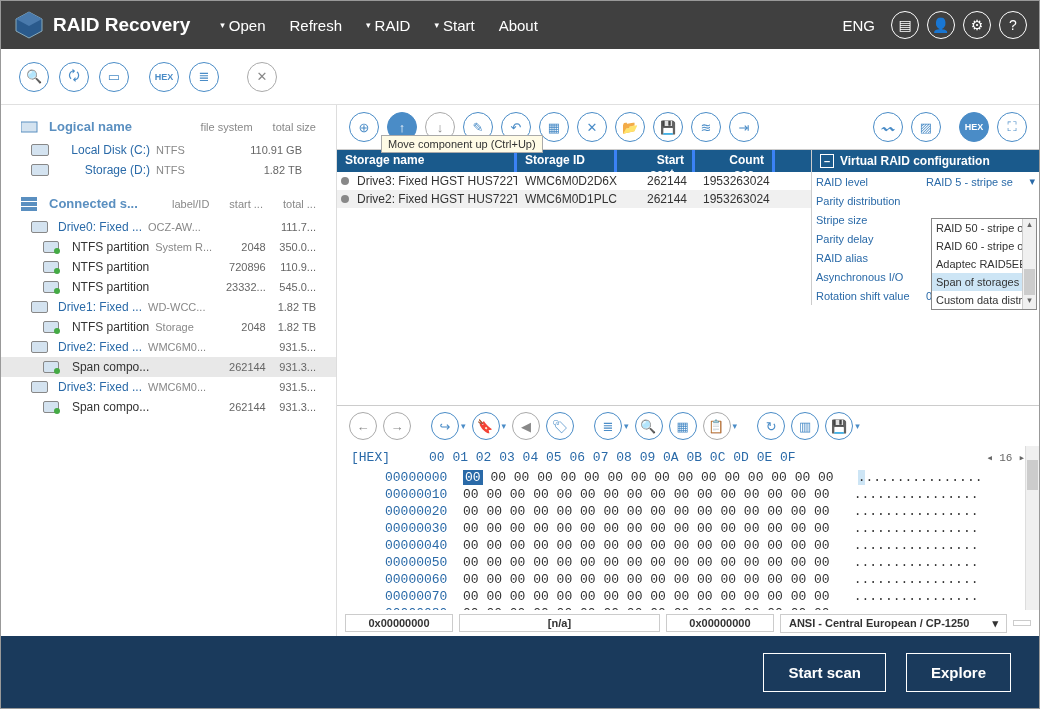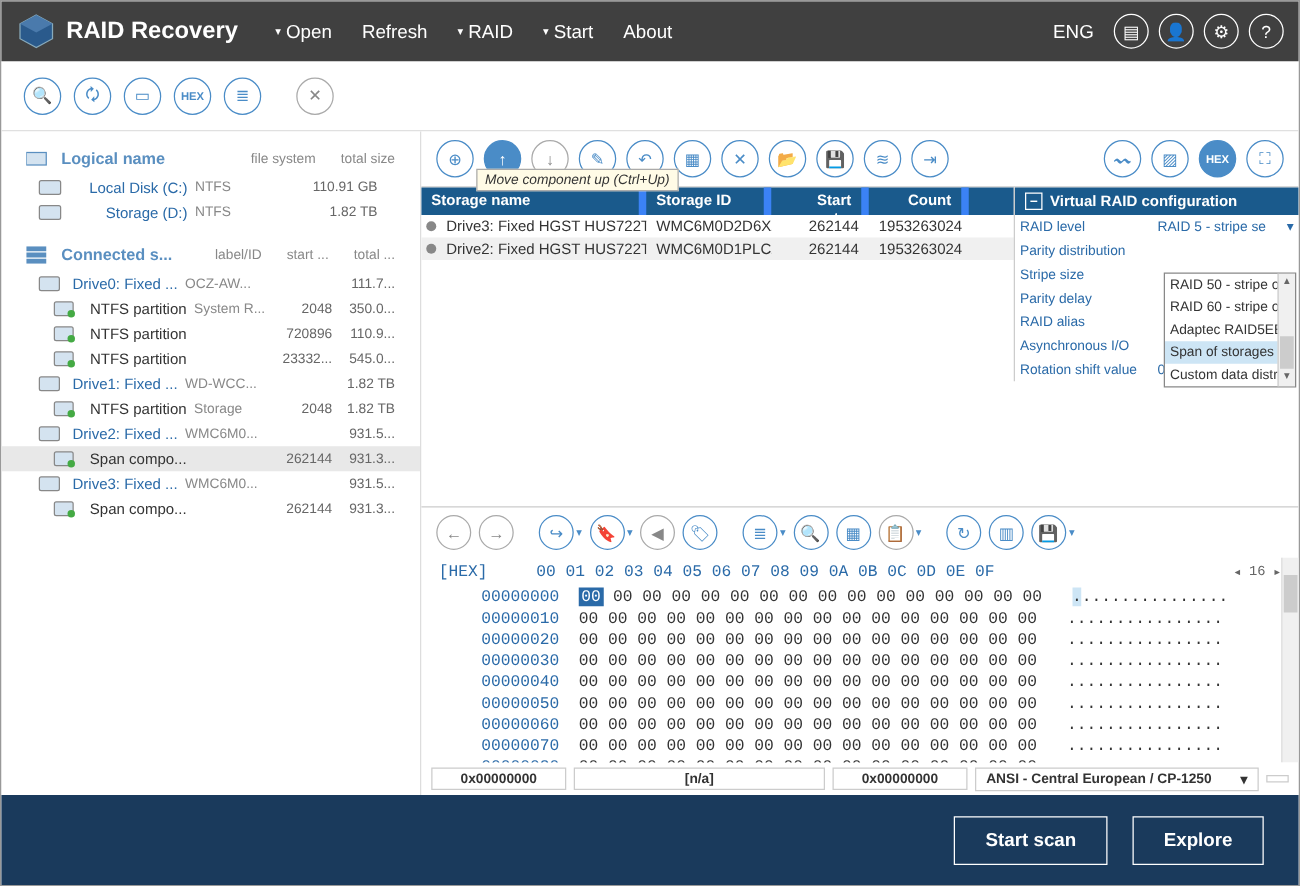--- a/index.html
+++ b/index.html
@@ -12,47 +12,47 @@
 .topbar .menu .tri { font-size: 9px; }
 .topbar .spacer { flex: 1; }
 .topbar .lang { font-size: 15px; margin-right: 16px; cursor: pointer; }
 .topbar .ricons { display: flex; gap: 8px; }
 .topbar .ricons .ic { width: 28px; height: 28px; border: 1.5px solid #fff; border-radius: 50%; display: flex; align-items: center; justify-content: center; cursor: pointer; font-size: 14px; }
 
 .toolbar1 { height: 56px; display: flex; align-items: center; gap: 10px; padding: 0 18px; border-bottom: 1px solid #e0e0e0; }
 .tbtn { width: 30px; height: 30px; border: 1.5px solid #4a8cc7; border-radius: 50%; display: flex; align-items: center; justify-content: center; color: #4a8cc7; cursor: pointer; font-size: 13px; background: #fff; }
 .tbtn.filled { background: #4a8cc7; color: #fff; }
 .tbtn.gray { border-color: #aaa; color: #888; }
-.tbtn.hex { font-size: 9px; font-weight: bold; }
+.tbtn.hex { font-size: 9px; font-weight: bold; margin-left: 10px; }
 
 .main { flex: 1; display: flex; overflow: hidden; }
 .sidebar { width: 336px; border-right: 1px solid #ddd; overflow-y: auto; padding-top: 8px; }
 .sb-section { margin-bottom: 10px; }
 .sb-header { display: flex; align-items: center; padding: 6px 20px; font-size: 13px; color: #5a8fc0; font-weight: 600; gap: 10px; }
 .sb-header .cols { margin-left: auto; display: flex; gap: 20px; font-size: 11px; color: #888; font-weight: normal; }
 .sb-row { display: flex; align-items: center; padding: 3px 20px 3px 30px; font-size: 12px; gap: 6px; cursor: pointer; }
 .sb-row.selected { background: #e8e8e8; }
 .sb-row .diskico { width: 18px; height: 12px; background: #d4e3f0; border: 1px solid #888; border-radius: 2px; position: relative; }
 .sb-row .diskico.green::after { content: ''; position: absolute; right: -2px; bottom: -2px; width: 6px; height: 6px; background: #4a4; border-radius: 50%; }
 .sb-row .name { width: 95px; color: #2a6aa8; white-space: nowrap; overflow: hidden; text-overflow: ellipsis; text-align: right; }
 .sb-row.indent .name { color: #333; }
 .sb-row .c1 { width: 70px; color: #888; font-size: 11px; white-space: nowrap; overflow: hidden; text-overflow: ellipsis; }
 .sb-row .c2 { width: 48px; text-align: right; color: #666; font-size: 11px; }
 .sb-row .c3 { width: 50px; text-align: right; color: #666; font-size: 11px; }
 .sb-row.indent { padding-left: 42px; }
 
 .right { flex: 1; display: flex; flex-direction: column; overflow: hidden; }
 .toolbar2 { height: 44px; display: flex; align-items: center; gap: 8px; padding: 0 12px; position: relative; }
 .toolbar2 .spacer { flex: 1; }
-.tooltip { position: absolute; top: 30px; left: 44px; background: #fffbe6; border: 1px solid #aaa; padding: 2px 6px; font-size: 11px; z-index: 10; white-space: nowrap; font-style: italic; }
+.tooltip { position: absolute; top: 30px; left: 44px; background: #fffbe6; border: 1px solid #aaa; padding: 2px 6px; font-size: 11px; z-index: 10; white-space: nowrap; }
 
 .gridwrap { display: flex; border-top: 1px solid #ccc; }
 .storagegrid { flex: 1; }
 .gridhead { display: flex; background: #1a5a8c; color: #fff; font-size: 12px; font-weight: 600; height: 22px; }
-.gridhead .gh { padding: 3px 8px; border-right: 6px solid #3b82f6; }
+.gridhead .gh { padding: 3px 8px; border-right: 3px solid #3b82f6; }
 .gridrow { display: flex; font-size: 12px; height: 18px; align-items: center; }
 .gridrow.alt { background: #f0f0f0; }
 .gridrow .gc { padding: 0 8px; white-space: nowrap; overflow: hidden; }
 .gridrow .dot { width: 8px; height: 8px; background: #888; border-radius: 50%; margin-left: 4px; }
 
 .raidpanel { width: 228px; border-left: 1px solid #ccc; position: relative; }
 .raidhead { background: #1a5a8c; color: #fff; font-size: 12px; font-weight: 600; padding: 3px 8px; height: 22px; display: flex; align-items: center; }
 .raidhead .mini { width: 14px; height: 14px; border: 1px solid #fff; margin-right: 6px; text-align: center; line-height: 12px; font-size: 11px; }
 .raidrow { display: flex; font-size: 11px; height: 19px; align-items: center; padding: 0 4px; color: #2a6aa8; }
 .raidrow .rl { width: 110px; }

